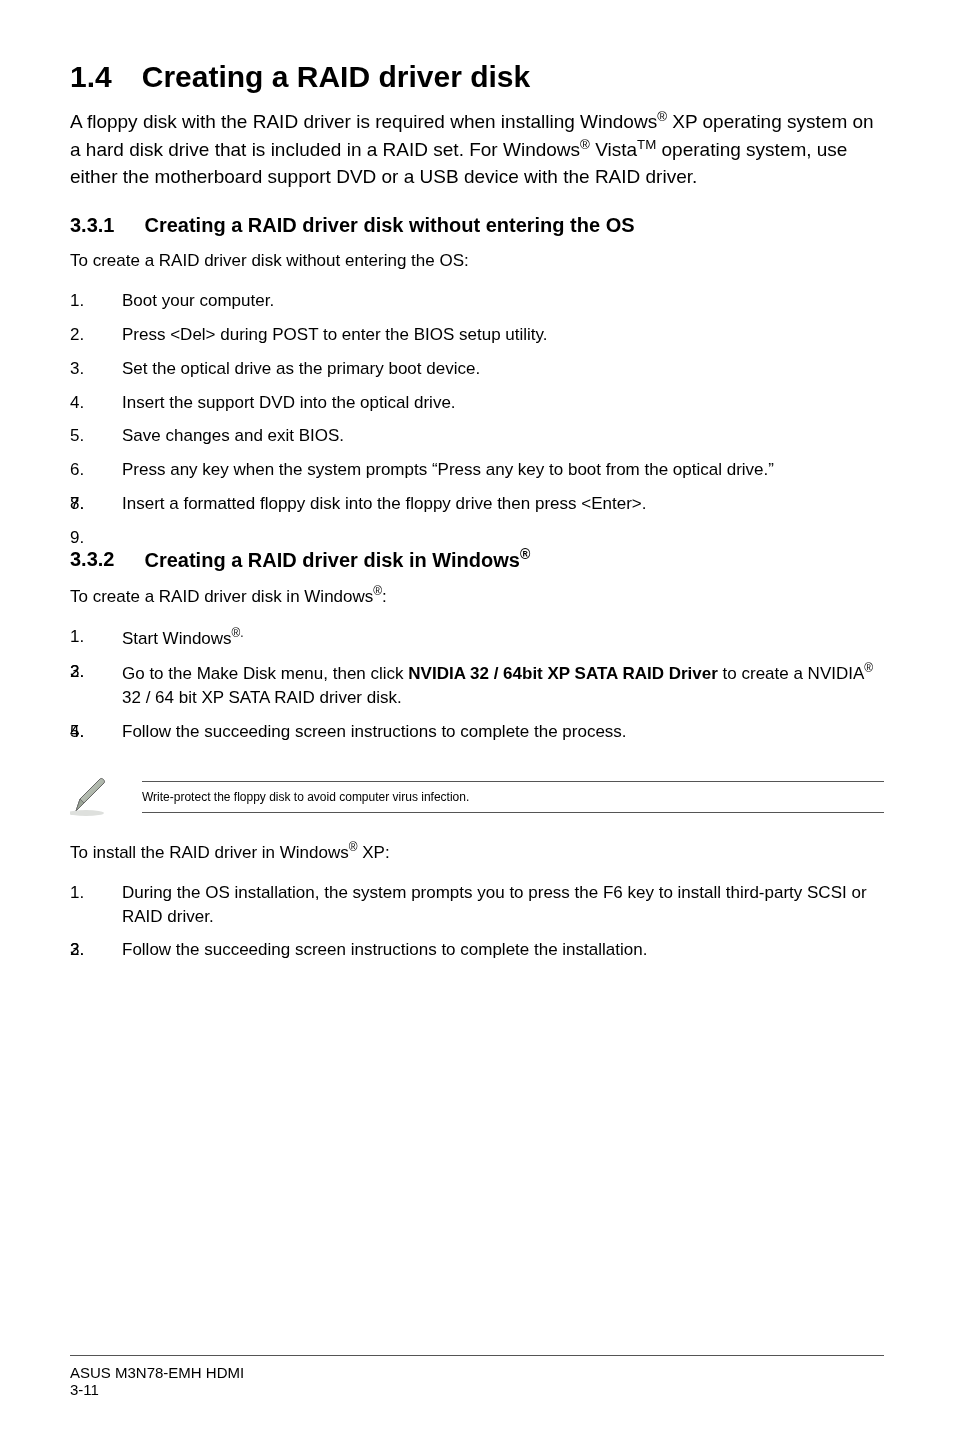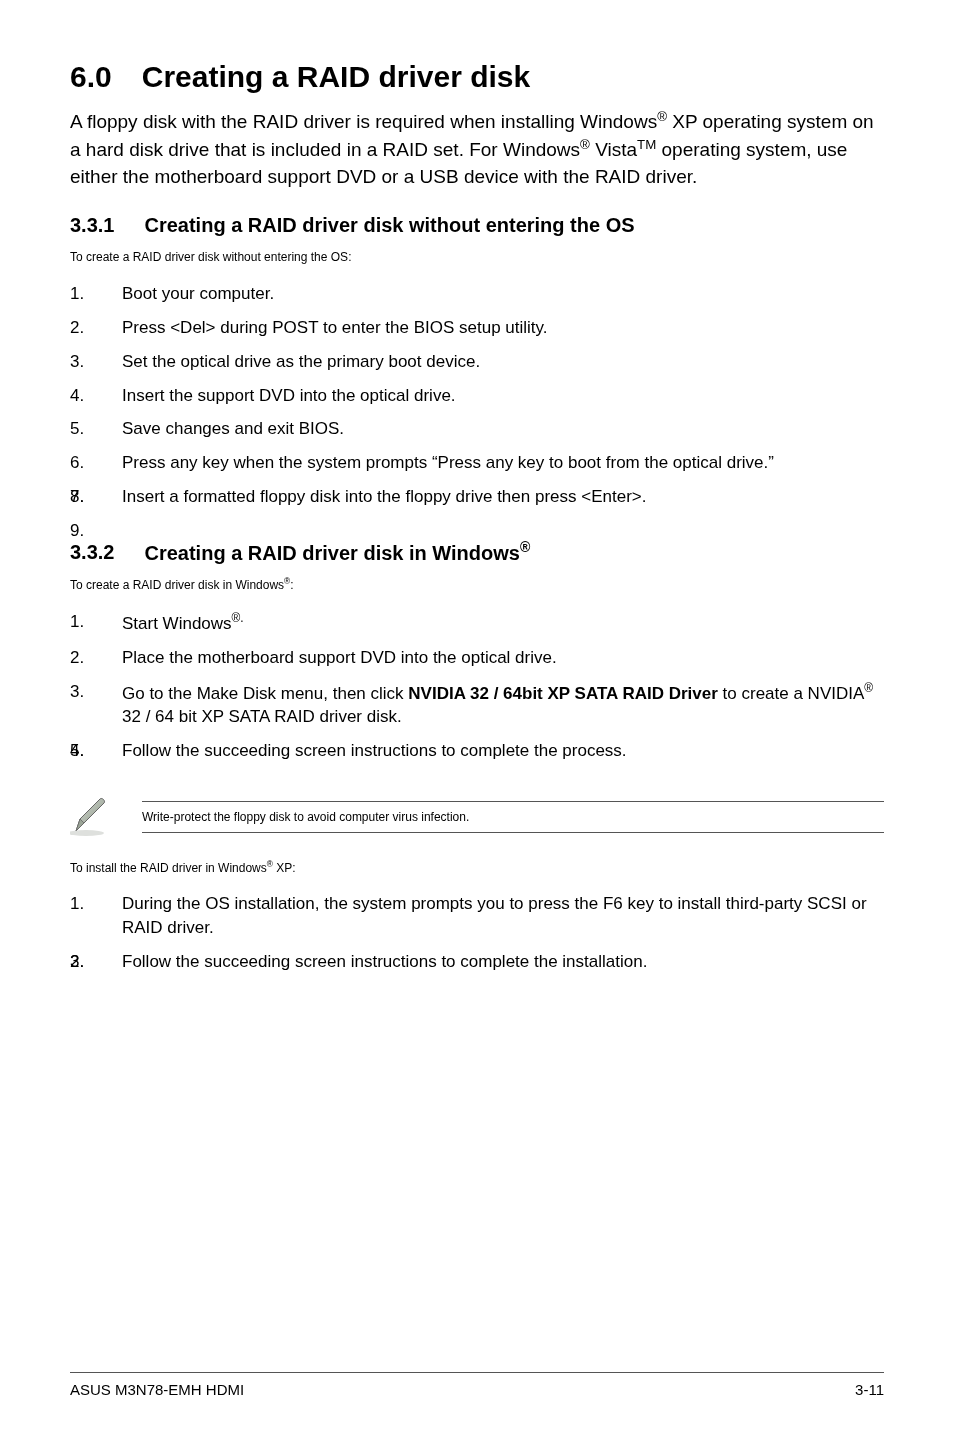--- a/index.html
+++ b/index.html
@@ -33,21 +33,21 @@
   .subheading {
     font-size: 20px;
     font-weight: bold;
     margin-bottom: 12px;
   }
   .subheading .num {
     display: inline-block;
     margin-right: 30px;
   }
   .body-text {
-    font-size: 12px;
+    font-size: 17px;
     line-height: 1.4;
     margin-bottom: 16px;
   }
   ol {
     list-style: none;
     margin-bottom: 30px;
   }
   ol li {
     font-size: 17px;
     line-height: 1.4;
@@ -83,30 +83,31 @@
   .footer {
     position: absolute;
     bottom: 40px;
     left: 70px;
     right: 70px;
     border-top: 1px solid #555;
     padding-top: 8px;
     display: flex;
     justify-content: space-between;
     font-size: 15px;
+    flex-direction: column;
   }
   .bold {
     font-weight: bold;
   }
 </style>
 </head>
 <body>
 
 <h1 class="main-heading">
-  <span class="num">6.0</span><span>Creating a RAID driver disk</span>
+  <span class="num">1.4</span><span>Creating a RAID driver disk</span>
 </h1>
 
 <p class="intro">
   <span>A floppy disk with the RAID driver is required when installing Windows</span><span class="sup">®</span><span> XP operating system on a hard disk drive that is included in a RAID set. For Windows</span><span class="sup">®</span><span> Vista</span><span class="sup">TM</span><span> operating system, use either the motherboard support DVD or a USB device with the RAID driver.</span>
 </p>
 
 <h2 class="subheading">
   <span class="num">3.3.1</span><span>Creating a RAID driver disk without entering the OS</span>
 </h2>
 
@@ -127,21 +128,21 @@
 <h2 class="subheading">
   <span class="num">3.3.2</span><span>Creating a RAID driver disk in Windows</span><span class="sup">®</span>
 </h2>
 
 <p class="body-text">
   <span>To create a RAID driver disk in Windows</span><span class="sup">®</span><span>:</span>
 </p>
 
 <ol>
   <li><span class="li-num">1.</span><span>Start Windows</span><span class="sup">®.</span></li>
-  <li><span class="li-num">2.</span><span>Place the motherboard support DVD into the optical drive.</span></li>
+  <li><span class="li-num">2.</span></li>
   <li><span class="li-num">3.</span><span>Go to the Make Disk menu, then click </span><span class="bold">NVIDIA 32 / 64bit XP SATA RAID Driver</span><span> to create a NVIDIA</span><span class="sup">®</span><span> 32 / 64 bit XP SATA RAID driver disk.</span></li>
   <li><span class="li-num">4.</span></li>
   <li><span class="li-num">5.</span><span>Follow the succeeding screen instructions to complete the process.</span></li>
 </ol>
 
 <div class="note-box">
   <div class="note-icon">
     <svg width="44" height="44" viewBox="0 0 44 44">
       <defs>
         <linearGradient id="g1" x1="0" y1="0" x2="1" y2="1">

